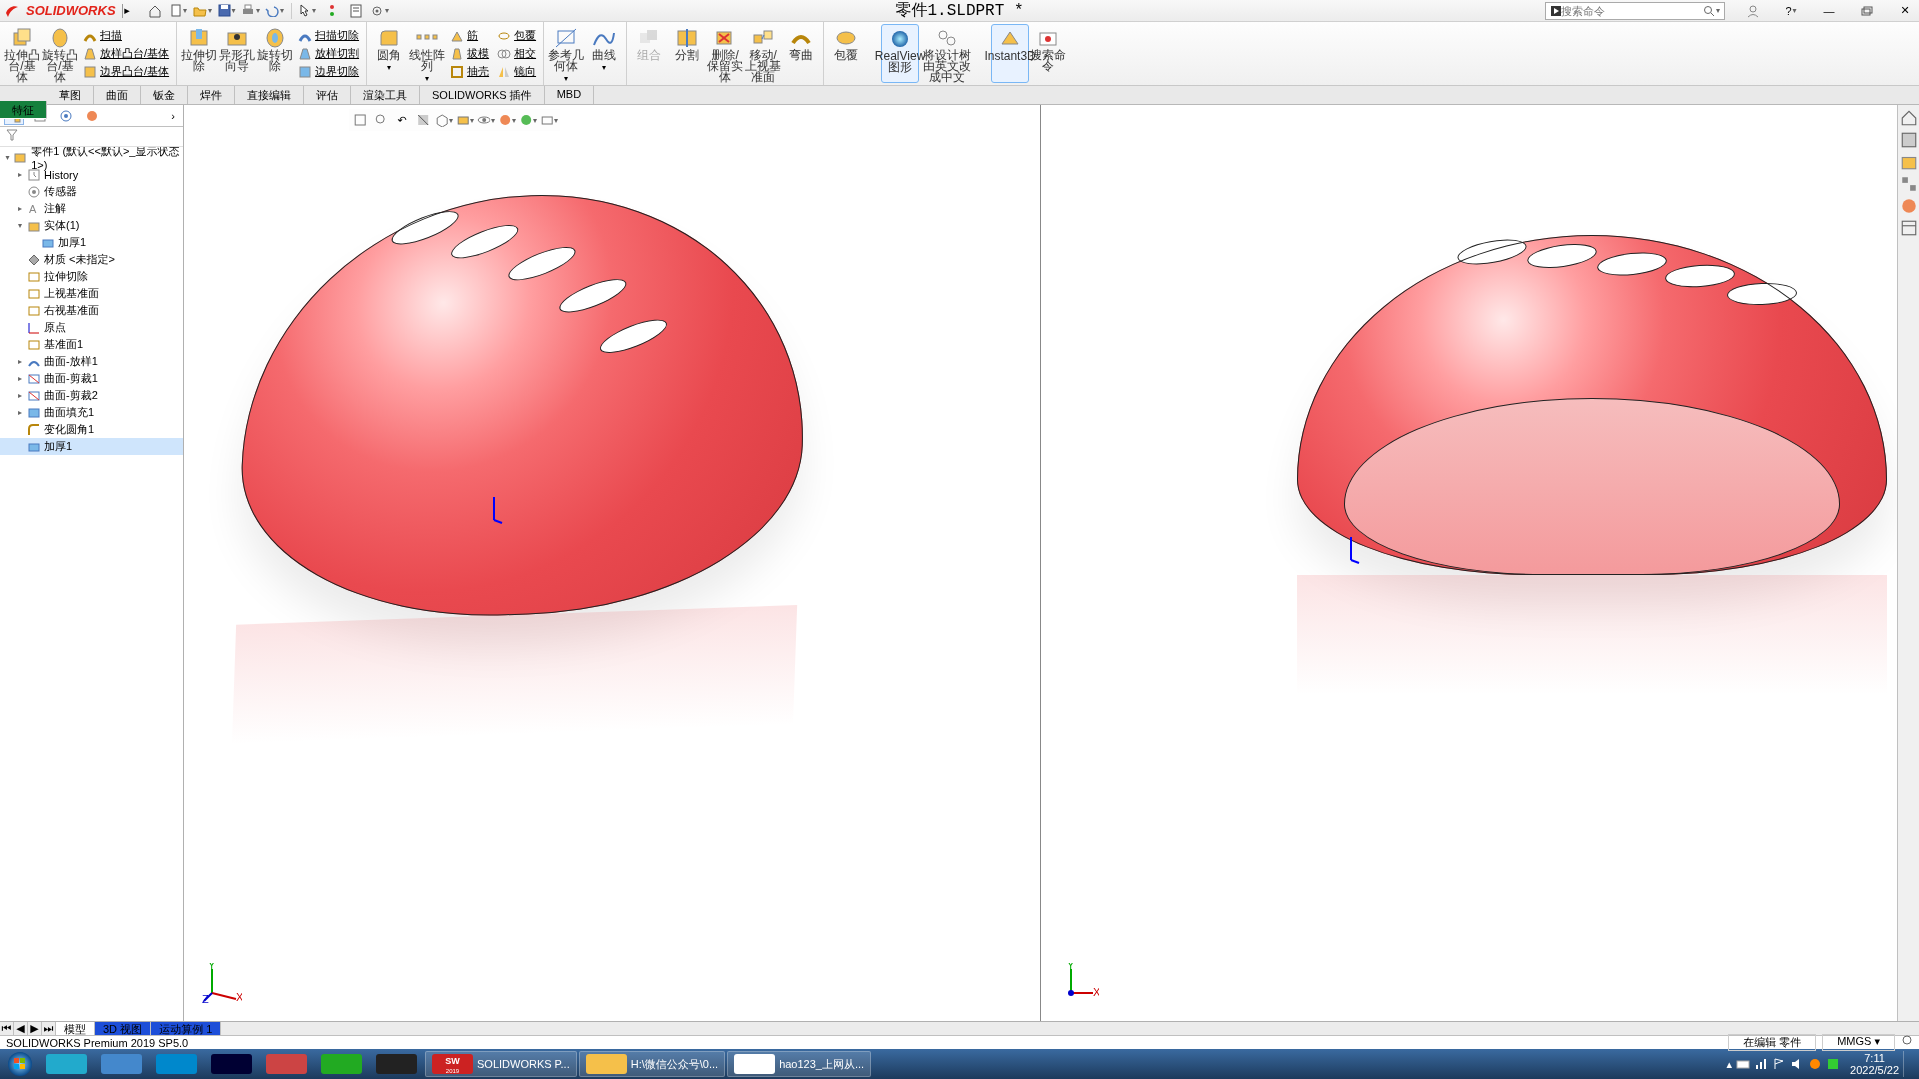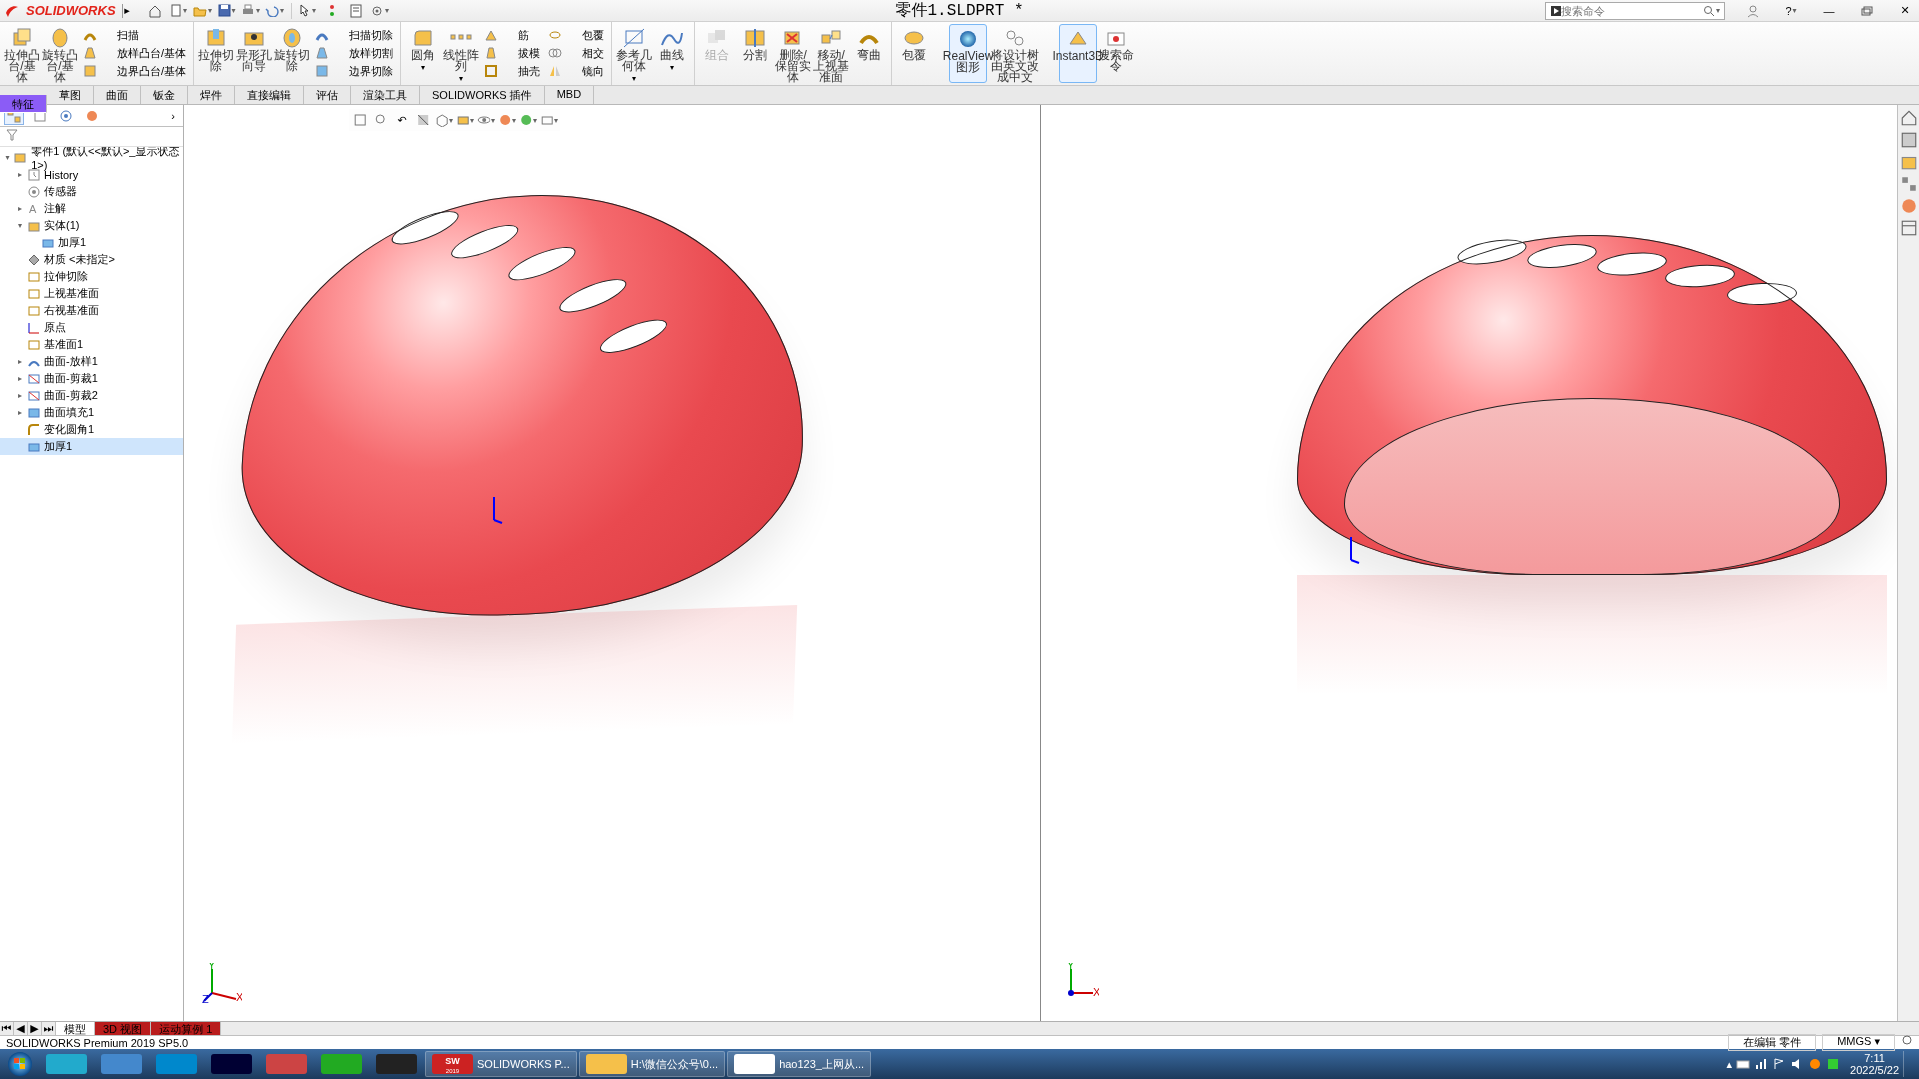--- a/index.html
+++ b/index.html
@@ -22,27 +22,27 @@
 
 
 .ribbon { height: 64px; background: linear-gradient(#fdfdfd,#f0f0f0); border-bottom: 1px solid #c8c8c8; display: flex; }
 .rib-group { display: flex; border-right: 1px solid #d0d0d0; padding: 2px 3px; }
 .rib-big { width: 38px; display: flex; flex-direction: column; align-items: center; justify-content: flex-start; padding-top: 3px; text-align: center; line-height: 11px; gap: 1px; }
 .rib-big.wide { width: 56px; }
 .rib-big.active { background: #e8f2ff; border: 1px solid #79b7f5; border-radius: 3px; margin-left: 16px; }
 .rib-icon { width: 24px; height: 22px; }
 .rib-lbl { font-size: 12px; color: #333; }
 .rib-col { display: flex; flex-direction: column; justify-content: center; gap: 1px; }
-.rib-small { display: flex; gap: 20px; padding: 1px 4px; font-size: 10px; }
+.rib-small { display: flex; align-items: center; gap: 3px; padding: 1px 4px; font-size: 10px; text-decoration: underline; }
 .rib-small-icon { width: 14px; height: 14px; }
 
 
 .cm-tabs { height: 19px; background: #e9e9e9; border-bottom: 1px solid #b8b8b8; display: flex; }
 .cm-tab { padding: 2px 12px; border-right: 1px solid #c0c0c0; font-size: 11px; background: #e9e9e9; }
-.cm-tab.active { background: #8b5cf6; border-bottom: 1px solid #fff; position: relative; top: 9px; }
+.cm-tab.active { background: #15803d; border-bottom: 1px solid #fff; position: relative; top: 15px; }
 
 
 .main { display: flex; height: calc(100% - 22px - 64px - 19px - 14px - 14px - 30px); }
 .fm-panel { width: 184px; background: #fff; border-right: 1px solid #b0b0b0; display: flex; flex-direction: column; }
 .fm-tabs { height: 22px; border-bottom: 1px solid #c0c0c0; display: flex; align-items: center; padding-left: 4px; gap: 6px; }
 .fm-tab-icon { width: 20px; height: 18px; display: flex; align-items: center; justify-content: center; border: 1px solid transparent; }
 .fm-tab-icon.active { border: 1px solid #8ab4e8; background: #e8f2ff; }
 .fm-tabs .spacer { flex: 1; }
 .fm-filter { height: 20px; border-bottom: 1px solid #e0e0e0; padding: 2px 6px; }
 .tree { flex: 1; overflow: auto; padding-top: 2px; }
@@ -68,21 +68,21 @@
 .rail-btn { width: 18px; height: 18px; }
 
 
 .vp-header-btns { position: absolute; top: 0; right: 0; display: flex; gap: 2px; background: #f0f0f0; padding: 1px; }
 .vp-hb { width: 14px; height: 12px; border: 1px solid #bbb; }
 
 
 .bottom-tabs { height: 14px; background: #ececec; border-top: 1px solid #b0b0b0; display: flex; font-size: 10px; }
 .bt-nav { display: flex; }
 .bt-nav-btn { width: 14px; border-right: 1px solid #c0c0c0; text-align: center; }
-.bt-tab { padding: 0 8px; border-right: 1px solid #c0c0c0; background: #b91c1c; }
+.bt-tab { padding: 0 8px; border-right: 1px solid #c0c0c0; background: #1d4ed8; }
 .bt-tab.active { background: #fff; }
 
 
 .status { height: 14px; background: #fff; border-top: 1px solid #c0c0c0; display: flex; align-items: center; padding: 0 6px; font-size: 10px; }
 .status .right { margin-left: auto; display: flex; gap: 6px; }
 .status-box { border: 1px solid #ccc; padding: 0 14px; }
 
 
 .taskbar { height: 30px; background: linear-gradient(#3a6aa0,#1c3a5c); display: flex; align-items: center; padding: 0 2px; }
 .start-btn { width: 36px; height: 28px; border-radius: 14px; display: flex; align-items: center; justify-content: center; }

